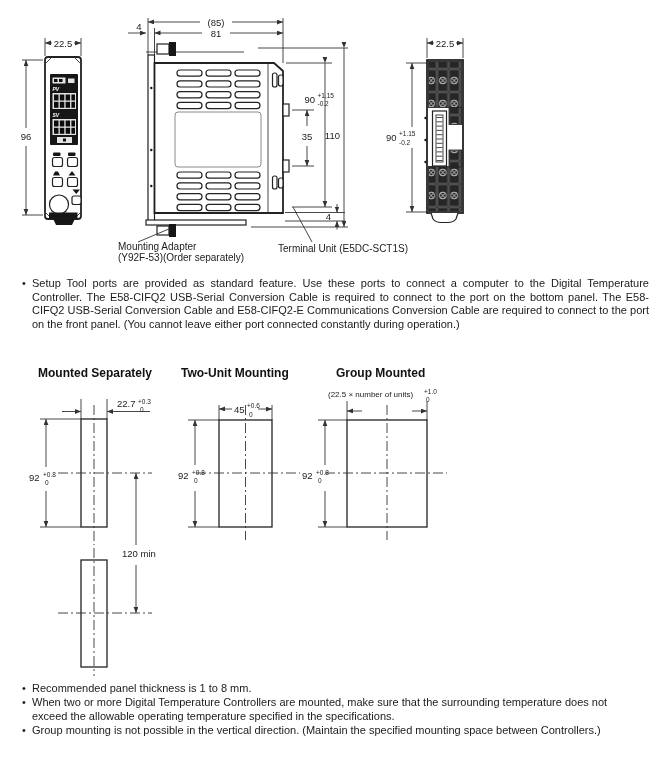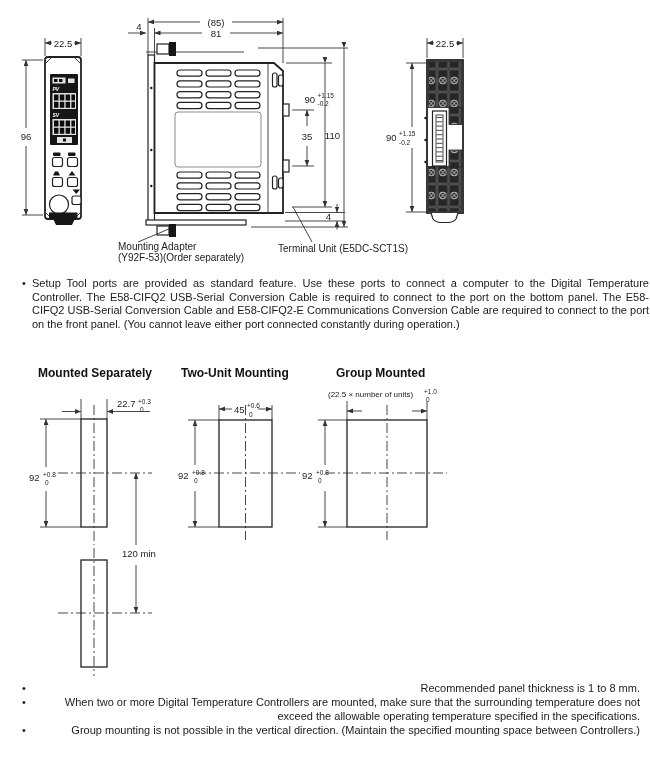--- a/index.html
+++ b/index.html
@@ -3,21 +3,21 @@
 <meta charset="utf-8">
 <style>
   html,body{margin:0;padding:0;background:#fff;}
   body{width:650px;height:759px;font-family:"Liberation Sans",sans-serif;}
   .page{position:relative;width:650px;height:759px;background:#fff;overflow:hidden;}
   svg.abs{position:absolute;left:0;}
   .note{position:relative;padding-left:10px;font-size:11px;color:#1b1b1b;}
   .note::before{content:"\2022";position:absolute;left:0;top:0;}
   #setup-note{position:absolute;left:22px;top:277px;width:617px;line-height:13.6px;text-align:justify;}
   #bottom-notes{position:absolute;left:22px;top:681px;width:618px;}
-  #bottom-notes .note{line-height:14px;text-align:right;}
+  #bottom-notes .note{line-height:14px;}
   
   .ol{fill:#fff;stroke:#222;stroke-width:1.8;}
   .olm{fill:none;stroke:#222;stroke-width:1.3;}
   .ol2{fill:#fff;stroke:#222;stroke-width:1.2;}
   .thin{fill:none;stroke:#333;stroke-width:0.9;}
   .ghost{fill:none;stroke:#8a8a8a;stroke-width:1;}
   .dim{fill:none;stroke:#333;stroke-width:0.9;}
   .cl{fill:none;stroke:#333;stroke-width:0.9;stroke-dasharray:10 3 2 3;}
   .dark{fill:#161616;stroke:none;}
   .lcd{fill:#e3e3e3;stroke:none;}

